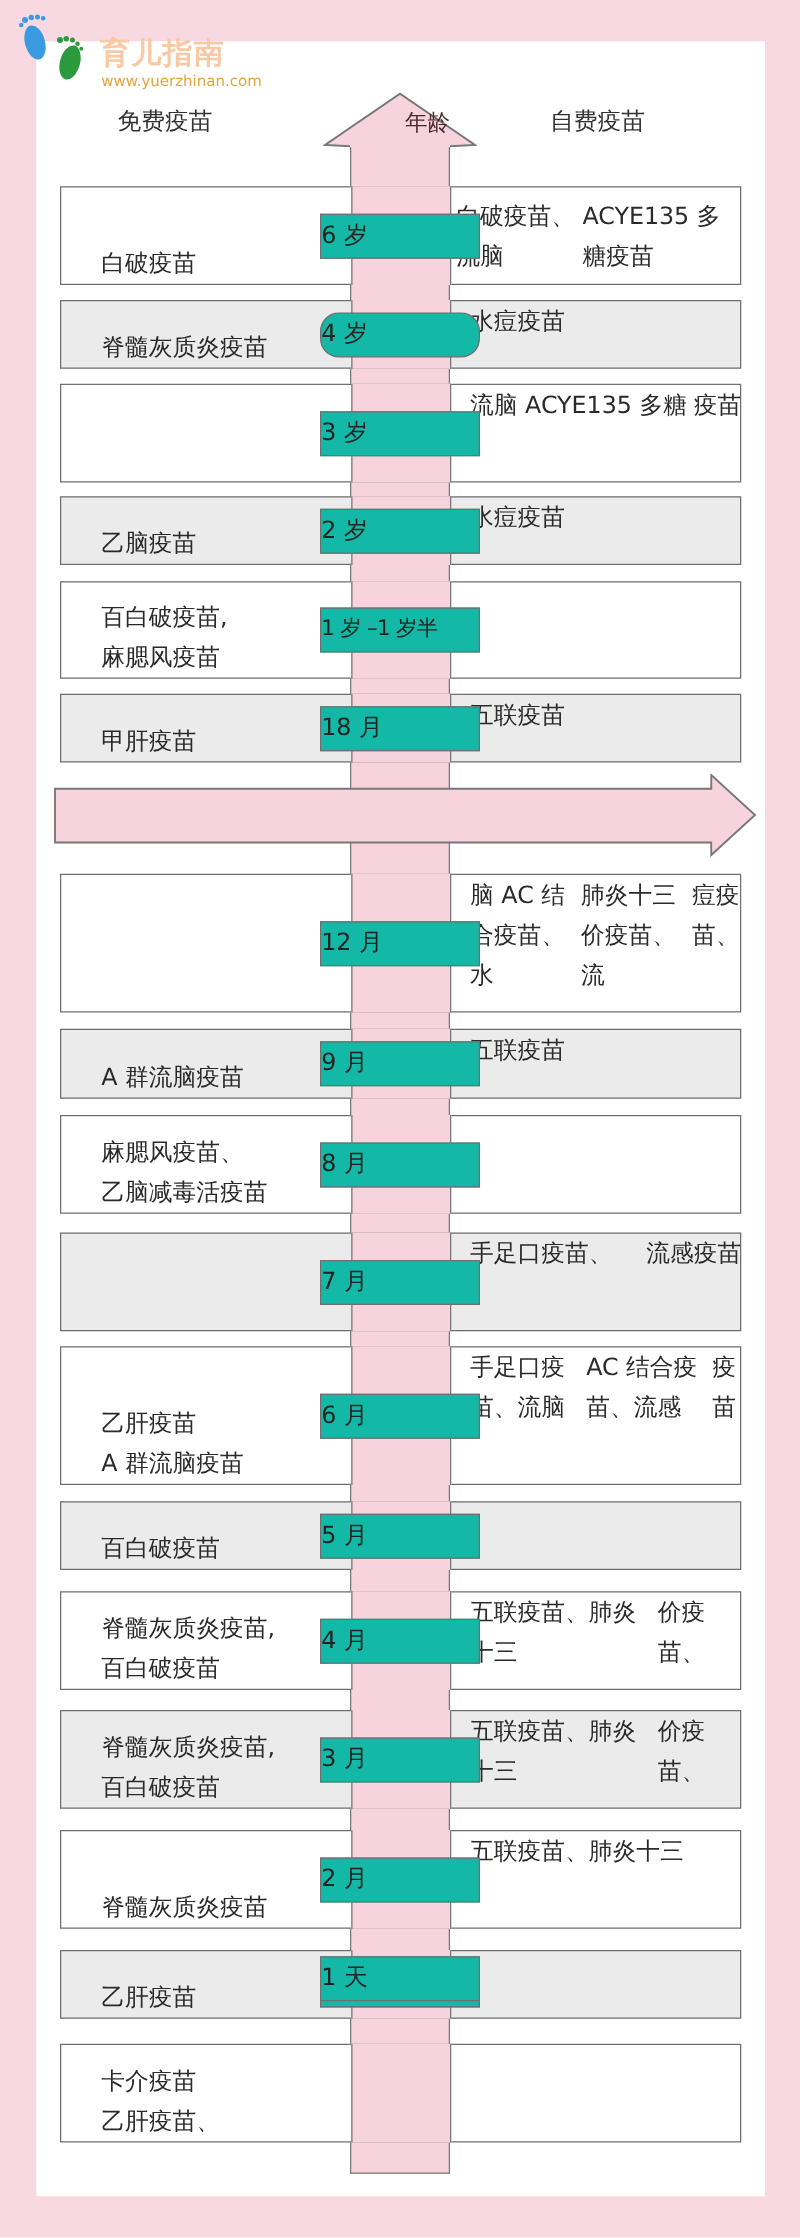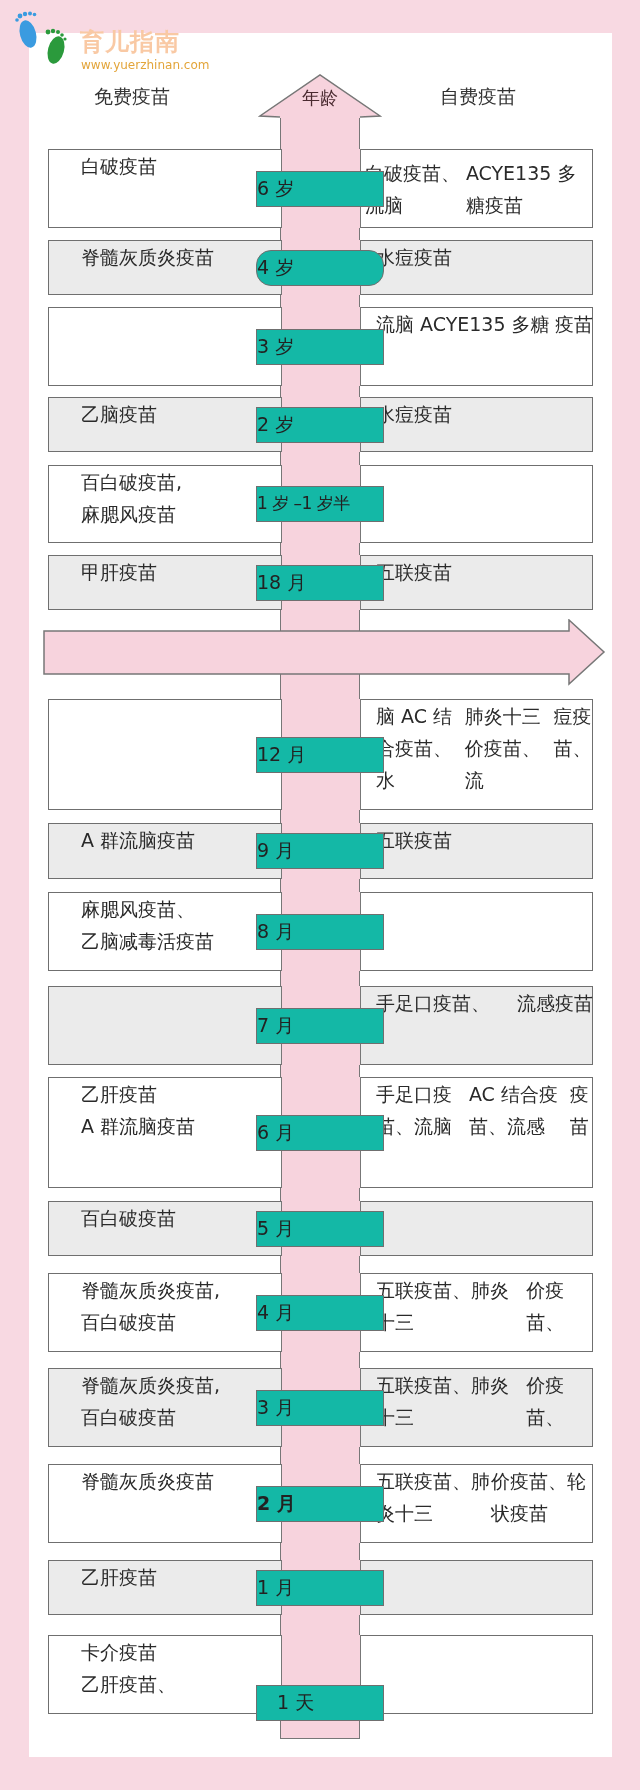--- a/index.html
+++ b/index.html
@@ -6,25 +6,25 @@
   body { width:640px; height:1790px; background:#f8d9e2; position:relative; overflow:hidden;
          font-family:"DejaVu Sans","Liberation Sans",sans-serif; color:#2a2a2a; }
   .card { position:absolute; left:29px; top:33px; width:583px; height:1724px; background:#fff; }
   .logo { position:absolute; left:8px; top:8px; width:200px; height:60px; }
   .logo .feet { position:absolute; left:0; top:0; }
   .logo .brand { position:absolute; left:72px; top:18px; font-size:24px; font-weight:bold; color:#f9c9a4; letter-spacing:1px; }
   .logo .url { position:absolute; left:73px; top:50px; font-size:12px; color:#e3a53a;text-align:right; }
   .col-head { position:absolute; top:84px; font-size:19px; color:#333; }
   .shaft { position:absolute; left:280px; top:116px; width:80px; height:1623px; background:#f7d3dd; border-left:1.5px solid #777; border-right:1.5px solid #777; border-bottom:1.5px solid #777; box-sizing:border-box; }
   .arrow-up { position:absolute; left:258px; top:74px; }
-  .arrow-label { position:absolute; left:280px; top:86px; width:80px; text-align:center; font-size:18px; color:#4a2a30; }
+  .arrow-label { position:absolute; left:280px; top:86px; width:80px; text-align:right; font-size:18px; color:#4a2a30; }
   .row { position:absolute; left:48px; width:545px; box-sizing:border-box; border:1.5px solid #6f6f6f; }
   .row.white { background:#fff; }
   .row.gray { background:#ebebeb; }
-  .row .free { position:absolute; left:0; top:0; width:232px; height:100%; display:flex; flex-direction:column; justify-content:flex-start; padding-left:32px; box-sizing:border-box; font-size:19px; line-height:32px; }
+  .row .free { position:absolute; left:0; top:0; width:232px; height:100%; display:flex; flex-direction:column; justify-content:flex-end; padding-left:32px; box-sizing:border-box; font-size:19px; line-height:32px; }
   .row .paid { position:absolute; left:312px; top:0; width:232px; height:100%; display:flex; flex-direction:row; justify-content:space-between; padding-left:15px; box-sizing:border-box; font-size:19px; line-height:32px; }
   .row .paid.centered { align-items:center; padding-left:4px; }
   .row-shaft { position:absolute; left:232px; top:-1.5px; width:80px; background:#f7d3dd; border-left:1.5px solid #777; border-right:1.5px solid #777; box-sizing:border-box; }
   .age { position:absolute; left:256px; width:128px; height:36px; background:#14b8a6; border:1.5px solid #6f6f6f; box-sizing:border-box; font-size:19px; line-height:33px; color:#222; }
   .h-arrow { position:absolute; left:43px; top:619px; }
 </style>
 </head>
 <body>
 
 <div class="card"></div>
@@ -201,38 +201,37 @@
       </div>
     </div>
     <div class="age" style="top: 1389.5px;">3 月</div>
     <div class="row white" style="top: 1464px; height: 79px;">
       <div class="free">
         <span>脊髓灰质炎疫苗</span>
       </div>
       <div class="row-shaft" style="height: 79px;"></div>
       <div class="paid">
         <span>五联疫苗、肺炎十三</span>
-        <span>价疫苗、轮状疫苗</span>
-      </div>
-    </div>
-    <div class="age" style="top: 1485.5px; font-weight: bold;">2 月</div>
+      </div>
+    </div>
+    <div class="age" style="top: 1485.5px;">2 月</div>
     <div class="row gray" style="top: 1560px; height: 55px;">
       <div class="free">
         <span>乙肝疫苗</span>
       </div>
       <div class="row-shaft" style="height: 55px;"></div>
       <div class="paid"></div>
     </div>
     <div class="age" style="top: 1569.5px;">1 月</div>
     <div class="row white" style="top: 1635px; height: 79px;">
       <div class="free">
         <span>卡介疫苗</span>
         <span>乙肝疫苗、</span>
       </div>
       <div class="row-shaft" style="height: 79px;"></div>
       <div class="paid"></div>
     </div>
-    <div class="age" style="top: 1685px; padding-left: 20px;">1 天</div>
+    <div class="age" style="top: 1565px;">1 天</div>
   </div>
 
 <svg class="h-arrow" width="564" height="68" viewBox="0 0 564 68">
   <polygon points="1,12 526,12 526,1 561,33 526,65 526,55 1,55" fill="#f7d3dd" stroke="#777" stroke-width="1.5"></polygon>
 </svg>
 
 </body></html>

